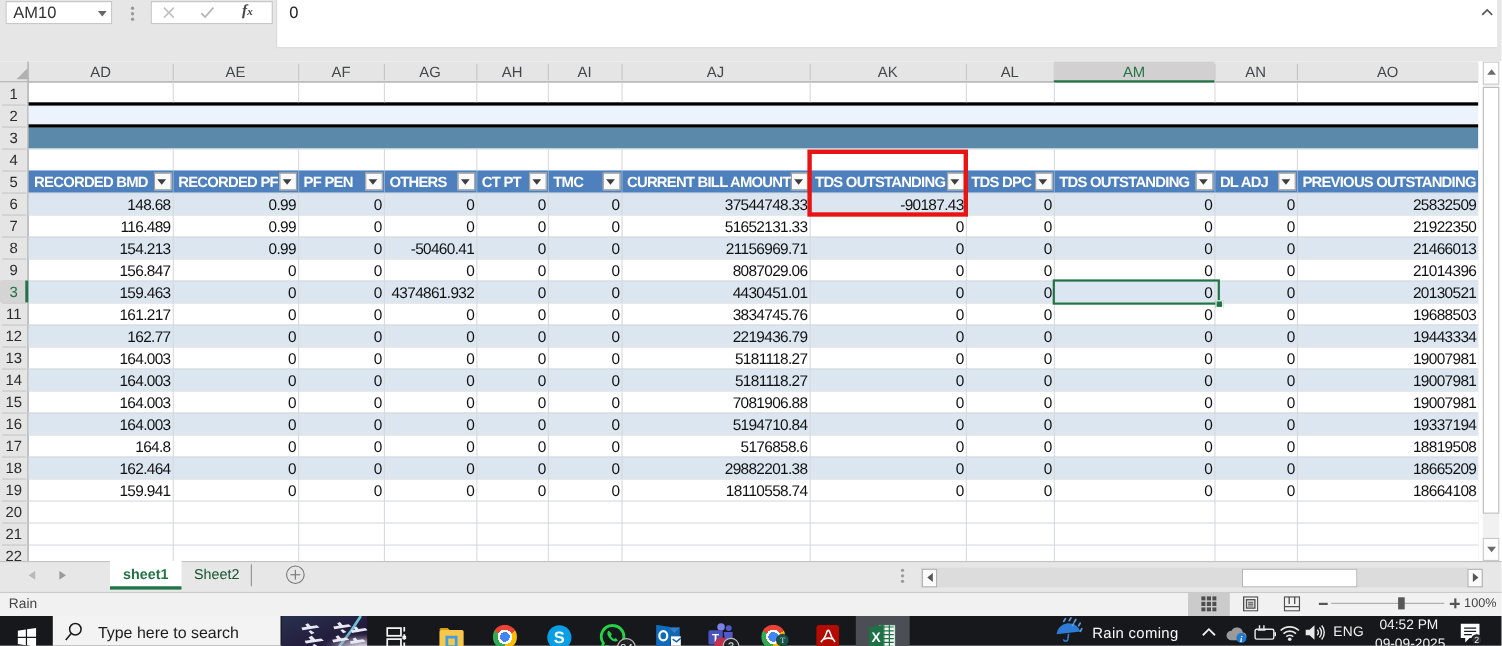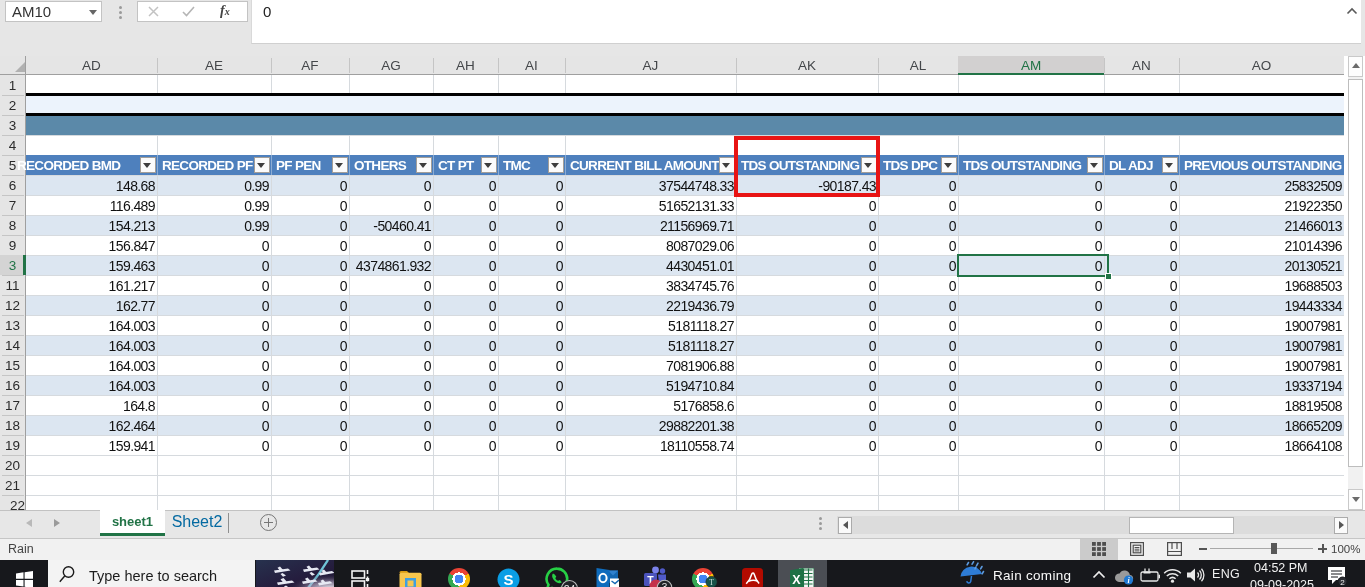--- a/index.html
+++ b/index.html
@@ -104,21 +104,21 @@
 <div class="rowhdr" style="top:395px;">17</div>
 <div class="ab" style="left:2px;top:415px;width:22px;height:1px;background:#c5c5c5"></div>
 <div class="rowhdr" style="top:415px;">18</div>
 <div class="ab" style="left:2px;top:435px;width:22px;height:1px;background:#c5c5c5"></div>
 <div class="rowhdr" style="top:435px;">19</div>
 <div class="ab" style="left:2px;top:455px;width:22px;height:1px;background:#c5c5c5"></div>
 <div class="rowhdr" style="top:455px;">20</div>
 <div class="ab" style="left:2px;top:475px;width:22px;height:1px;background:#c5c5c5"></div>
 <div class="rowhdr" style="top:475px;">21</div>
 <div class="ab" style="left:2px;top:495px;width:22px;height:1px;background:#c5c5c5"></div>
-<div class="rowhdr" style="top:495px;text-align:right;">22</div>
+<div class="rowhdr" style="top:495px;">22</div>
 <div class="ab" style="left:26px;top:95px;width:1318px;height:18px;background:#ecf3fc"></div>
 <div class="ab" style="left:26px;top:116px;width:1318px;height:19px;background:#5b89a9"></div>
 <div class="ab" style="left:26px;top:93px;width:1318px;height:2.5px;background:#000"></div>
 <div class="ab" style="left:26px;top:113px;width:1318px;height:3px;background:#000"></div>
 <div class="ab" style="left:26px;top:175px;width:1318px;height:20px;background:#dce6f1"></div>
 <div class="ab" style="left:26px;top:215px;width:1318px;height:20px;background:#dce6f1"></div>
 <div class="ab" style="left:26px;top:255px;width:1318px;height:20px;background:#dce6f1"></div>
 <div class="ab" style="left:26px;top:295px;width:1318px;height:20px;background:#dce6f1"></div>
 <div class="ab" style="left:26px;top:335px;width:1318px;height:20px;background:#dce6f1"></div>
 <div class="ab" style="left:26px;top:375px;width:1318px;height:20px;background:#dce6f1"></div>
@@ -172,21 +172,21 @@
 <div class="ab" style="left:26px;top:335px;width:1318px;height:1px;background:#d6dade"></div>
 <div class="ab" style="left:26px;top:355px;width:1318px;height:1px;background:#d6dade"></div>
 <div class="ab" style="left:26px;top:375px;width:1318px;height:1px;background:#d6dade"></div>
 <div class="ab" style="left:26px;top:395px;width:1318px;height:1px;background:#d6dade"></div>
 <div class="ab" style="left:26px;top:415px;width:1318px;height:1px;background:#d6dade"></div>
 <div class="ab" style="left:26px;top:435px;width:1318px;height:1px;background:#d6dade"></div>
 <div class="ab" style="left:26px;top:455px;width:1318px;height:1px;background:#d6dade"></div>
 <div class="ab" style="left:26px;top:475px;width:1318px;height:1px;background:#d6dade"></div>
 <div class="ab" style="left:26px;top:495px;width:1318px;height:1px;background:#d6dade"></div>
 <div class="ab" style="left:26px;top:155px;width:1318px;height:20px;background:#4e80bd"></div>
-<div class="hcell" style="left:12px;top:155px;width:131px">RECORDED BMD</div>
+<div class="hcell" style="left:26px;top:155px;width:131px">RECORDED BMD</div>
 <div class="drop" style="left:139.5px;top:157px"></div>
 <div class="hcell" style="left:157px;top:155px;width:114px">RECORDED PF</div>
 <div class="ab" style="left:157px;top:155px;width:1px;height:20px;background:rgba(255,255,255,0.35)"></div>
 <div class="drop" style="left:253.5px;top:157px"></div>
 <div class="hcell" style="left:271px;top:155px;width:78px">PF PEN</div>
 <div class="ab" style="left:271px;top:155px;width:1px;height:20px;background:rgba(255,255,255,0.35)"></div>
 <div class="drop" style="left:331.5px;top:157px"></div>
 <div class="hcell" style="left:349px;top:155px;width:84px">OTHERS</div>
 <div class="ab" style="left:349px;top:155px;width:1px;height:20px;background:rgba(255,255,255,0.35)"></div>
 <div class="drop" style="left:415.5px;top:157px"></div>
@@ -390,21 +390,21 @@
 <div class="ab" style="left:1351.5px;top:63px;border-left:4px solid transparent;border-right:4px solid transparent;border-bottom:5px solid #6a6a6a"></div>
 <div class="ab" style="left:1348px;top:79px;width:15px;height:388px;background:#fff;border:1px solid #bdbdbd"></div>
 <div class="ab" style="left:1348px;top:489px;width:15px;height:21px;background:#fdfdfd;border:1px solid #c9c9c9"></div>
 <div class="ab" style="left:1351.5px;top:497px;border-left:4px solid transparent;border-right:4px solid transparent;border-top:5px solid #6a6a6a"></div>
 <div class="ab" style="left:0;top:510px;width:1365px;height:28px;background:#e7e7e7;border-top:1px solid #c2c2c2"></div>
 <div class="ab" style="left:26px;top:519px;border-top:4.5px solid transparent;border-bottom:4.5px solid transparent;border-right:6px solid #b9b9b9"></div>
 <div class="ab" style="left:54px;top:519px;border-top:4.5px solid transparent;border-bottom:4.5px solid transparent;border-left:6px solid #9b9b9b"></div>
 <div class="ab" style="left:100px;top:510px;width:65px;height:23px;background:#fff"></div>
 <div class="ab" style="left:100px;top:533px;width:65px;height:3px;background:#217346"></div>
 <div class="ab" style="left:100px;top:513px;width:65px;height:18px;line-height:18px;text-align:center;font-size:13px;font-weight:bold;color:#217346">sheet1</div>
-<div class="ab" style="left:165px;top:513px;width:64px;height:18px;line-height:18px;text-align:center;font-size:16px;color:#0369a1">Sheet2</div>
+<div class="ab" style="left:165px;top:513px;width:64px;height:18px;line-height:18px;text-align:center;font-size:13px;color:#14532d">Sheet2</div>
 <div class="ab" style="left:228px;top:513px;width:1px;height:20px;background:#8f8f8f"></div>
 <div class="ab" style="left:260px;top:514px;width:17px;height:17px;border:1px solid #767676;border-radius:50%"></div>
 <div class="ab" style="left:264px;top:522px;width:9px;height:1.4px;background:#767676"></div>
 <div class="ab" style="left:268px;top:518px;width:1.4px;height:9px;background:#767676"></div>
 <div class="ab" style="left:819px;top:517px;width:3px;height:3px;background:#9a9a9a;border-radius:50%"></div>
 <div class="ab" style="left:819px;top:522px;width:3px;height:3px;background:#9a9a9a;border-radius:50%"></div>
 <div class="ab" style="left:819px;top:527px;width:3px;height:3px;background:#9a9a9a;border-radius:50%"></div>
 <div class="ab" style="left:837px;top:516px;width:497px;height:18px;background:#dcdcdc"></div>
 <div class="ab" style="left:838px;top:516.5px;width:14px;height:17px;background:#fafafa;border:1px solid #ababab"></div>
 <div class="ab" style="left:842.5px;top:521px;border-top:4px solid transparent;border-bottom:4px solid transparent;border-right:5px solid #555"></div>

